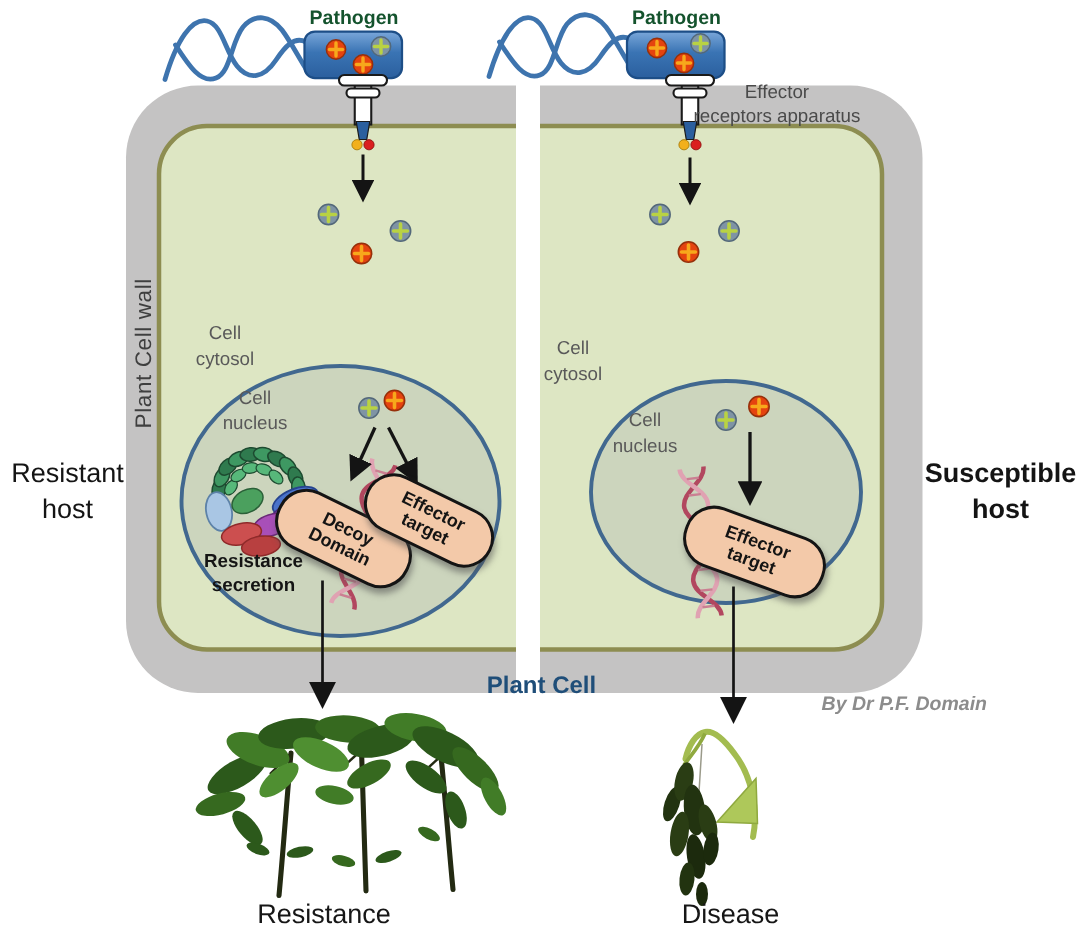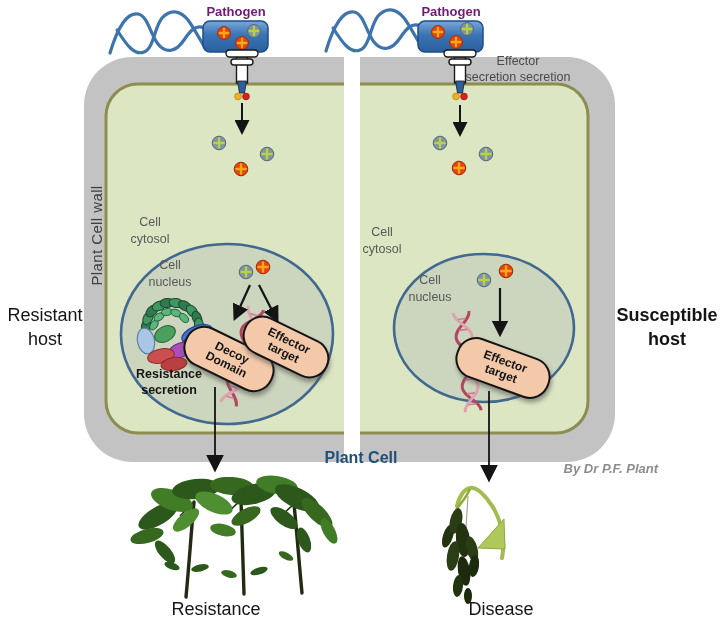--- a/index.html
+++ b/index.html
@@ -4,21 +4,21 @@
 <style>
   html,body{margin:0;padding:0;background:#fff;}
   #stage{
     position:relative;width:720px;height:630px;background:#fff;overflow:hidden;
     font-family:"Liberation Sans", sans-serif;color:#1a1a1a;
   }
   #stage .layer{position:absolute;left:0;top:0;}
   .txt{position:absolute;white-space:nowrap;transform:translateX(-50%);text-align:center;}
   .txt2{line-height:1.3;}
   .small-gray{font-size:12.5px;color:#595959;line-height:1.32;}
-  .pathogen-label{font-size:13px;font-weight:600;color:#701a75;}
+  .pathogen-label{font-size:13px;font-weight:600;color:#14532d;}
   .apparatus-label{font-size:12.5px;color:#4a4a4a;line-height:1.25;}
   .wall-label{position:absolute;font-size:15px;color:#3f3f3f;letter-spacing:.4px;
     width:170px;text-align:center;transform:rotate(-90deg);}
   .host-label{font-size:18px;color:#141414;line-height:1.32;}
   .receptors-label{font-size:12.5px;font-weight:bold;color:#141414;line-height:1.25;}
   .plantcell-label{font-size:16px;font-weight:bold;color:var(--plant-cell-text,#1f4e79);}
   .attribution{position:absolute;font-size:13px;font-weight:bold;font-style:italic;color:#8c8c8c;
     width:200px;text-align:right;}
   .outcome-label{font-size:18px;color:#161616;}
   .pill{
@@ -229,21 +229,21 @@
       <ellipse cx="458" cy="586" rx="5" ry="11" transform="rotate(6 458 586)" fill="#223310"></ellipse>
       <ellipse cx="468" cy="596" rx="4" ry="8" fill="#1c2a0d"></ellipse>
     </g>
   </svg>
 
   <div class="txt pathogen-label" style="left:236px;top:4px;">Pathogen</div>
   <div class="txt pathogen-label" style="left:451px;top:4px;">Pathogen</div>
 
   <div class="txt apparatus-label txt2" style="left:518px;top:54px;">
     <div>Effector</div>
-    <div>secretion secretion</div>
+    <div>receptors apparatus</div>
   </div>
 
   <div class="wall-label" style="left:11px;top:227px;">Plant Cell wall</div>
 
   <div class="txt small-gray" style="left:150px;top:214px;">
     <div>Cell</div>
     <div>cytosol</div>
   </div>
   <div class="txt small-gray" style="left:382px;top:224px;">
     <div>Cell</div>
@@ -281,18 +281,18 @@
     <div>Resistant</div>
     <div>host</div>
   </div>
   <div class="txt host-label" style="left:667px;top:304px;font-weight:bold;">
     <div>Susceptible</div>
     <div>host</div>
   </div>
 
   <div class="txt plantcell-label" style="left:361px;top:449px;">Plant Cell</div>
 
-  <div class="attribution" style="left:458px;top:461px;">By Dr P.F. Plant</div>
+  <div class="attribution" style="left:458px;top:461px;">By Dr P.F. Domain</div>
 
   <div class="txt outcome-label" style="left:216px;top:599px;">Resistance</div>
-  <div class="txt outcome-label" style="left:501px;top:599px;">Disease</div>
+  <div class="txt outcome-label" style="left:487px;top:599px;">Disease</div>
 
 </div>
 
 </body></html>

